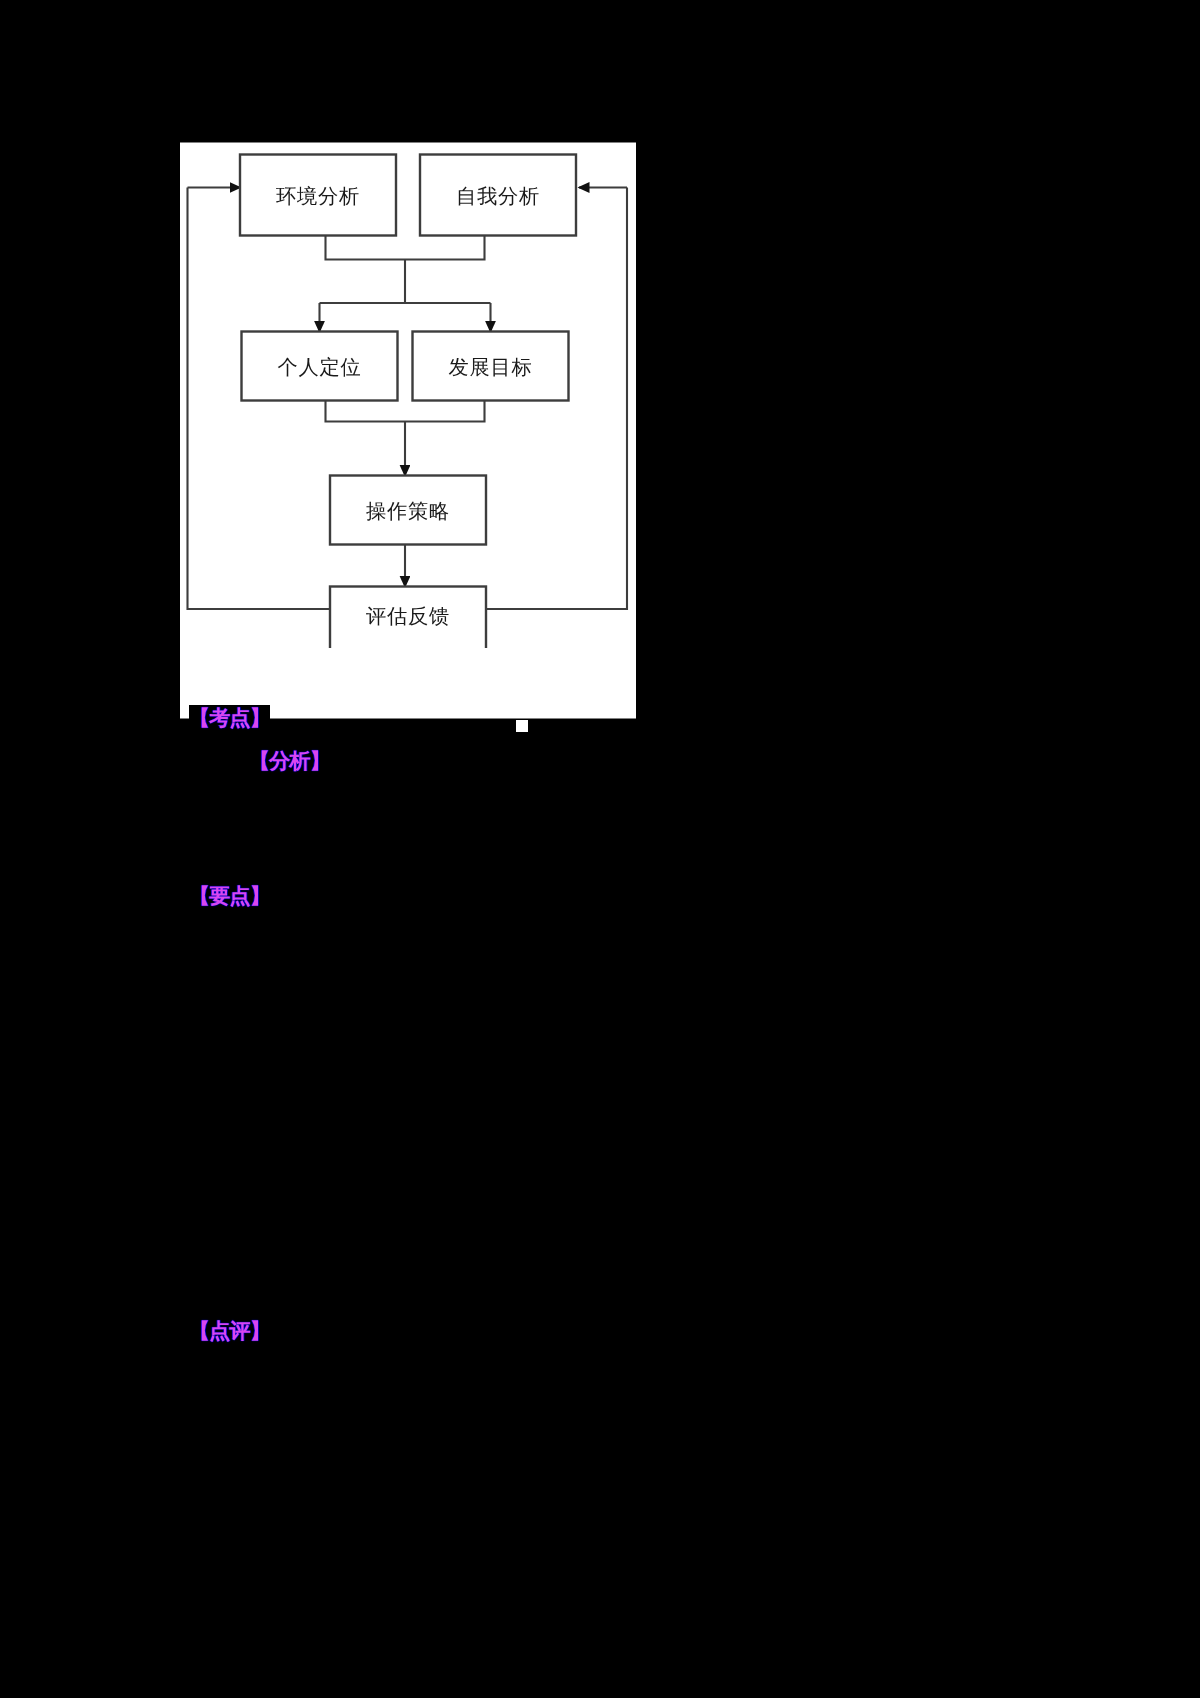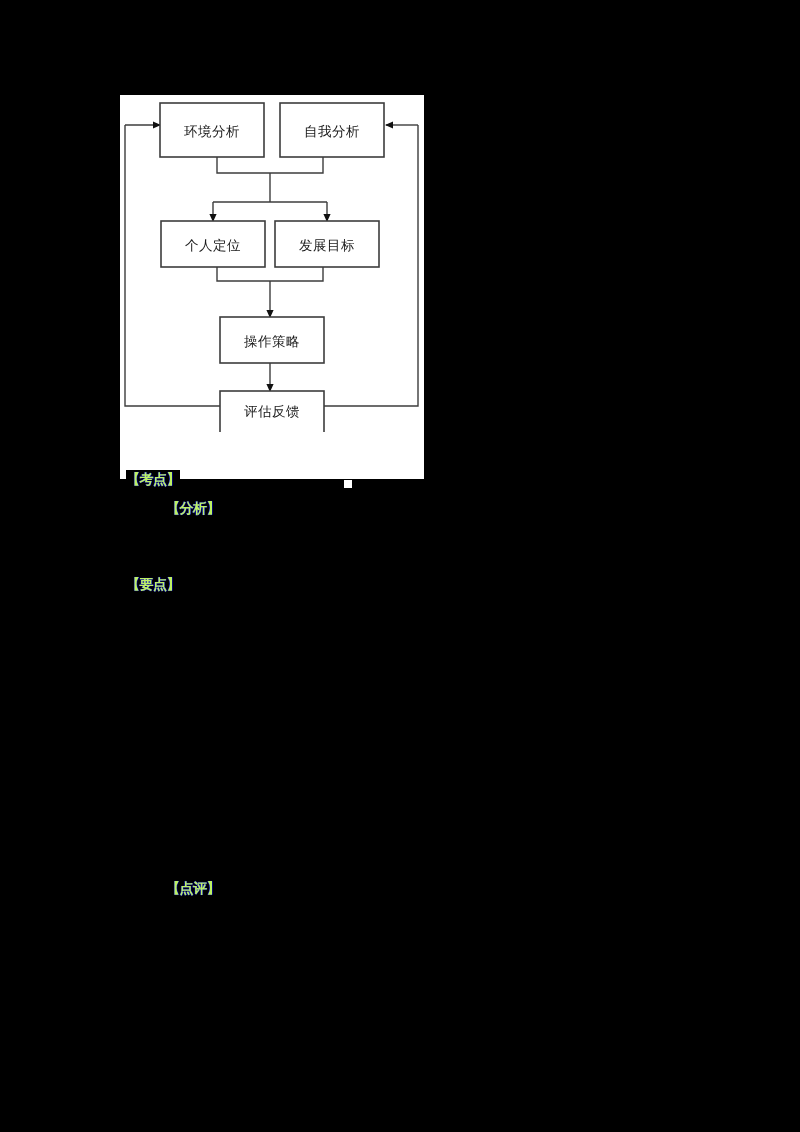--- a/index.html
+++ b/index.html
@@ -47,39 +47,39 @@
     font-size: 13.5px;
     fill: #1a1a1a;
     text-anchor: middle;
     dominant-baseline: central;
     letter-spacing: 0.5px;
   }
 
   
   .blue-run {
     position: absolute;
-    color: #bef264;
+    color: #d946ef;
     font-family: "DejaVu Sans", "Liberation Sans", sans-serif;
     font-size: 14px;
     font-weight: bold;
     line-height: 18px;
     white-space: nowrap;
     letter-spacing: -0.5px;
     background: #000000;
     text-shadow:
       0 0 1px #0000e0,
       0.5px 0 0 #0000c8,
       -0.5px 0 0 #0000c8;
     -webkit-font-smoothing: none;
   }
 
   #blue-run-1 { left: 126px; top: 470px; }
   #blue-run-2 { left: 126px; top: 499px; margin-left: 40px; }
-  #blue-run-3 { left: 126px; top: 575px; }
-  #blue-run-4 { left: 126px; top: 879px; margin-left: 40px; }
+  #blue-run-3 { left: 126px; top: 589px; }
+  #blue-run-4 { left: 126px; top: 879px; }
 
   
   #artifact-square {
     position: absolute;
     left: 344px;
     top: 480px;
     width: 8px;
     height: 8px;
     background: #ffffff;
   }

